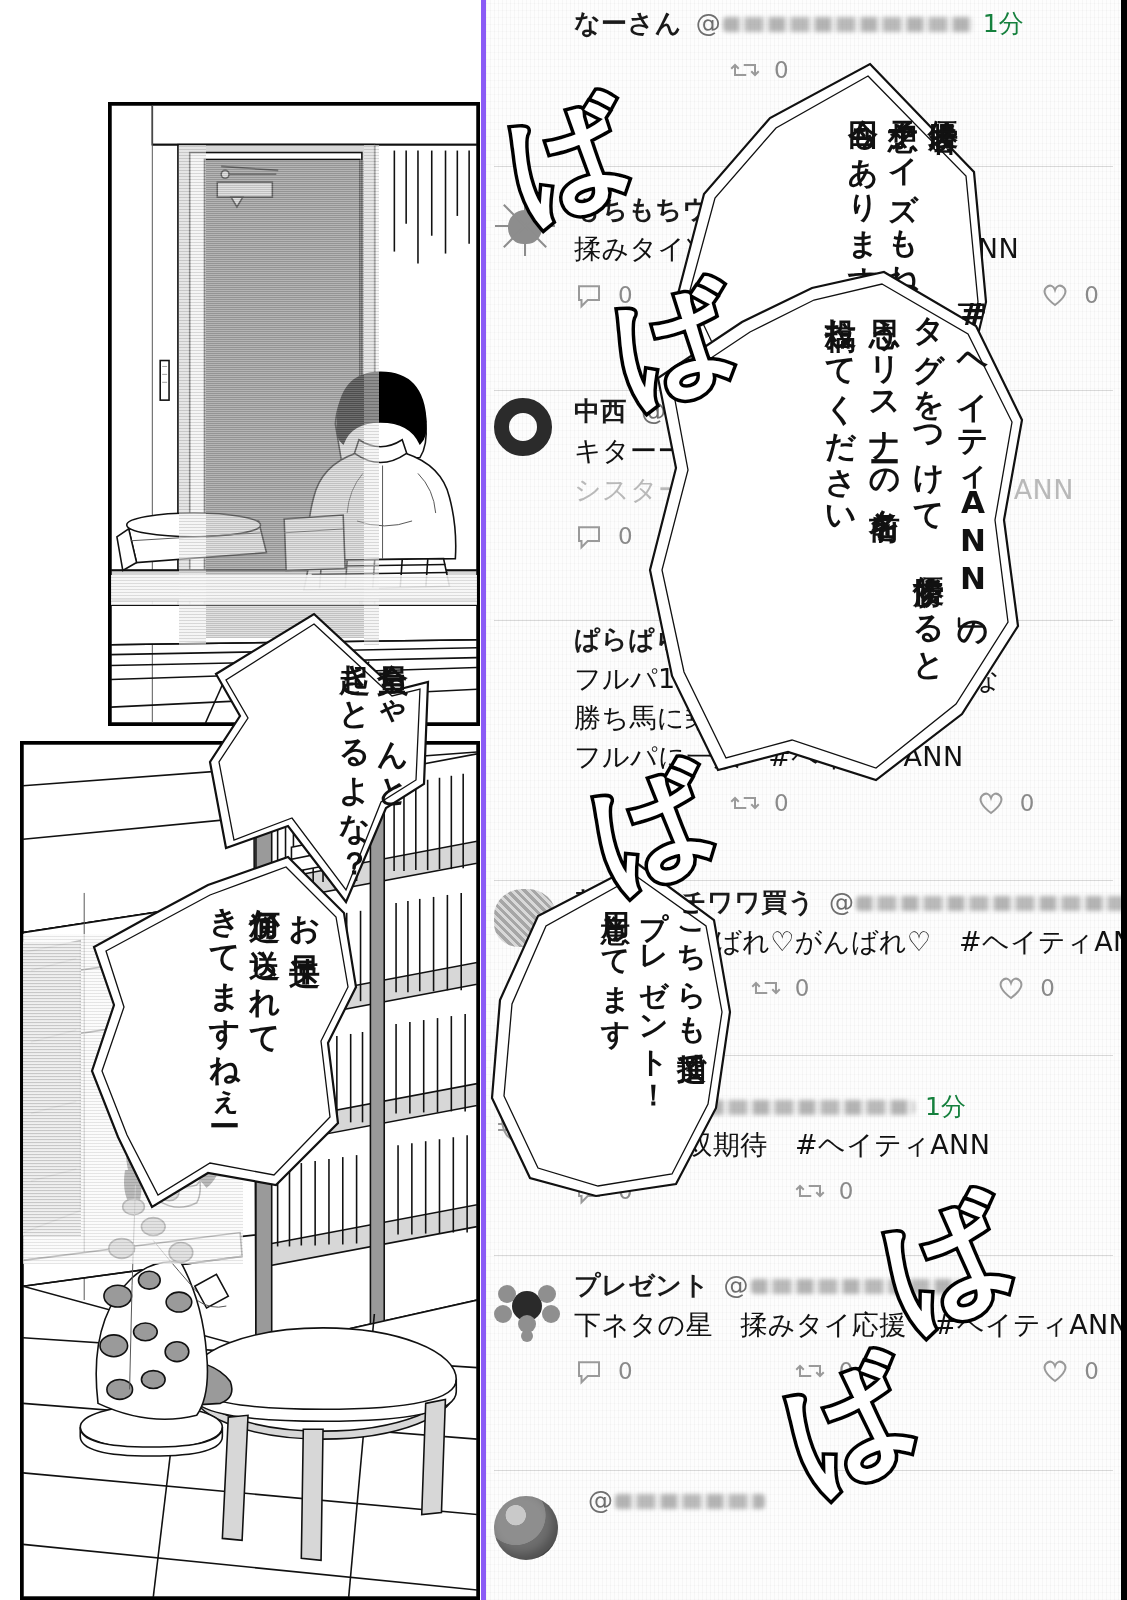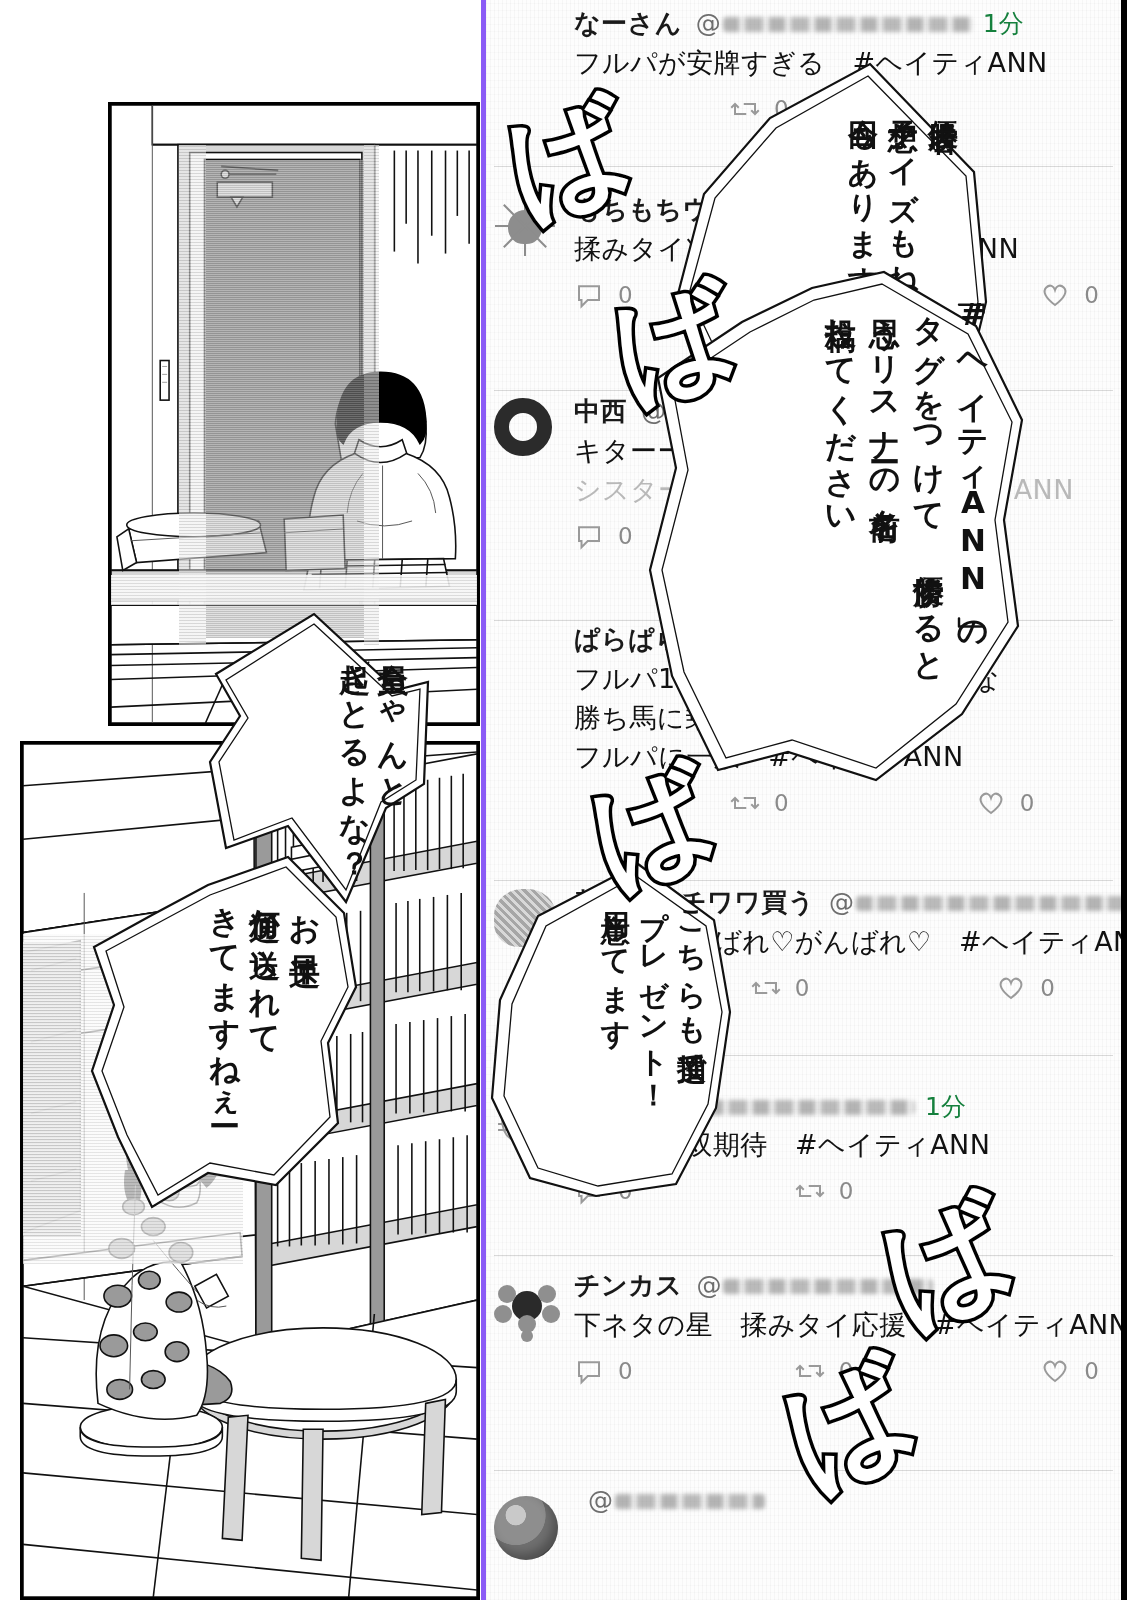--- a/index.html
+++ b/index.html
@@ -396,21 +396,20 @@
     <div class="row-sep" style="top:1470px;"></div>
 
     <div class="tweet" style="top:6px;">
       <div class="tw-body">
         <div class="tw-head">
           <span class="tw-name">なーさん</span>
           <span class="tw-at">@</span>
           <span class="tw-handle" style="width:250px;"></span>
           <span class="tw-time">1分</span>
         </div>
-        <div class="tw-text">フルパが安牌すぎる　#ヘイティANN</div>
         <div class="tw-acts">
           <span class="sp-a"></span>
           <span class="act">
             <svg class="ico" viewBox="0 0 24 24">
                 <polyline points="4,8 4,16 13,16"></polyline>
                 <polyline points="1,11 4,8 7,11"></polyline>
                 <polyline points="20,16 20,8 11,8"></polyline>
                 <polyline points="23,13 20,16 17,13"></polyline>
               </svg>
             <span class="cnt">0</span>
@@ -609,21 +608,21 @@
           <circle class="lt" cx="13" cy="18" r="9"></circle>
           <circle class="lt" cx="53" cy="18" r="9"></circle>
           <circle class="lt" cx="9" cy="38" r="9"></circle>
           <circle class="lt" cx="57" cy="38" r="9"></circle>
           <circle class="lt" cx="33" cy="48" r="9"></circle>
           <circle class="lt" cx="33" cy="60" r="6"></circle>
         </svg>
       </div>
       <div class="tw-body">
         <div class="tw-head">
-          <span class="tw-name">チンカス</span>
+          <span class="tw-name">プレゼント</span>
           <span class="tw-at">@</span>
           <span class="tw-handle" style="width:210px;"></span>
         </div>
         <div class="tw-text">下ネタの星　揉みタイ応援　#ヘイティANN</div>
         <div class="tw-acts">
           <span class="act">
             <svg class="ico" viewBox="0 0 24 24">
                 <path d="M4 5 h16 v11 h-9 l-5 5 v-5 h-2 z"></path>
               </svg>
             <span class="cnt">0</span>

